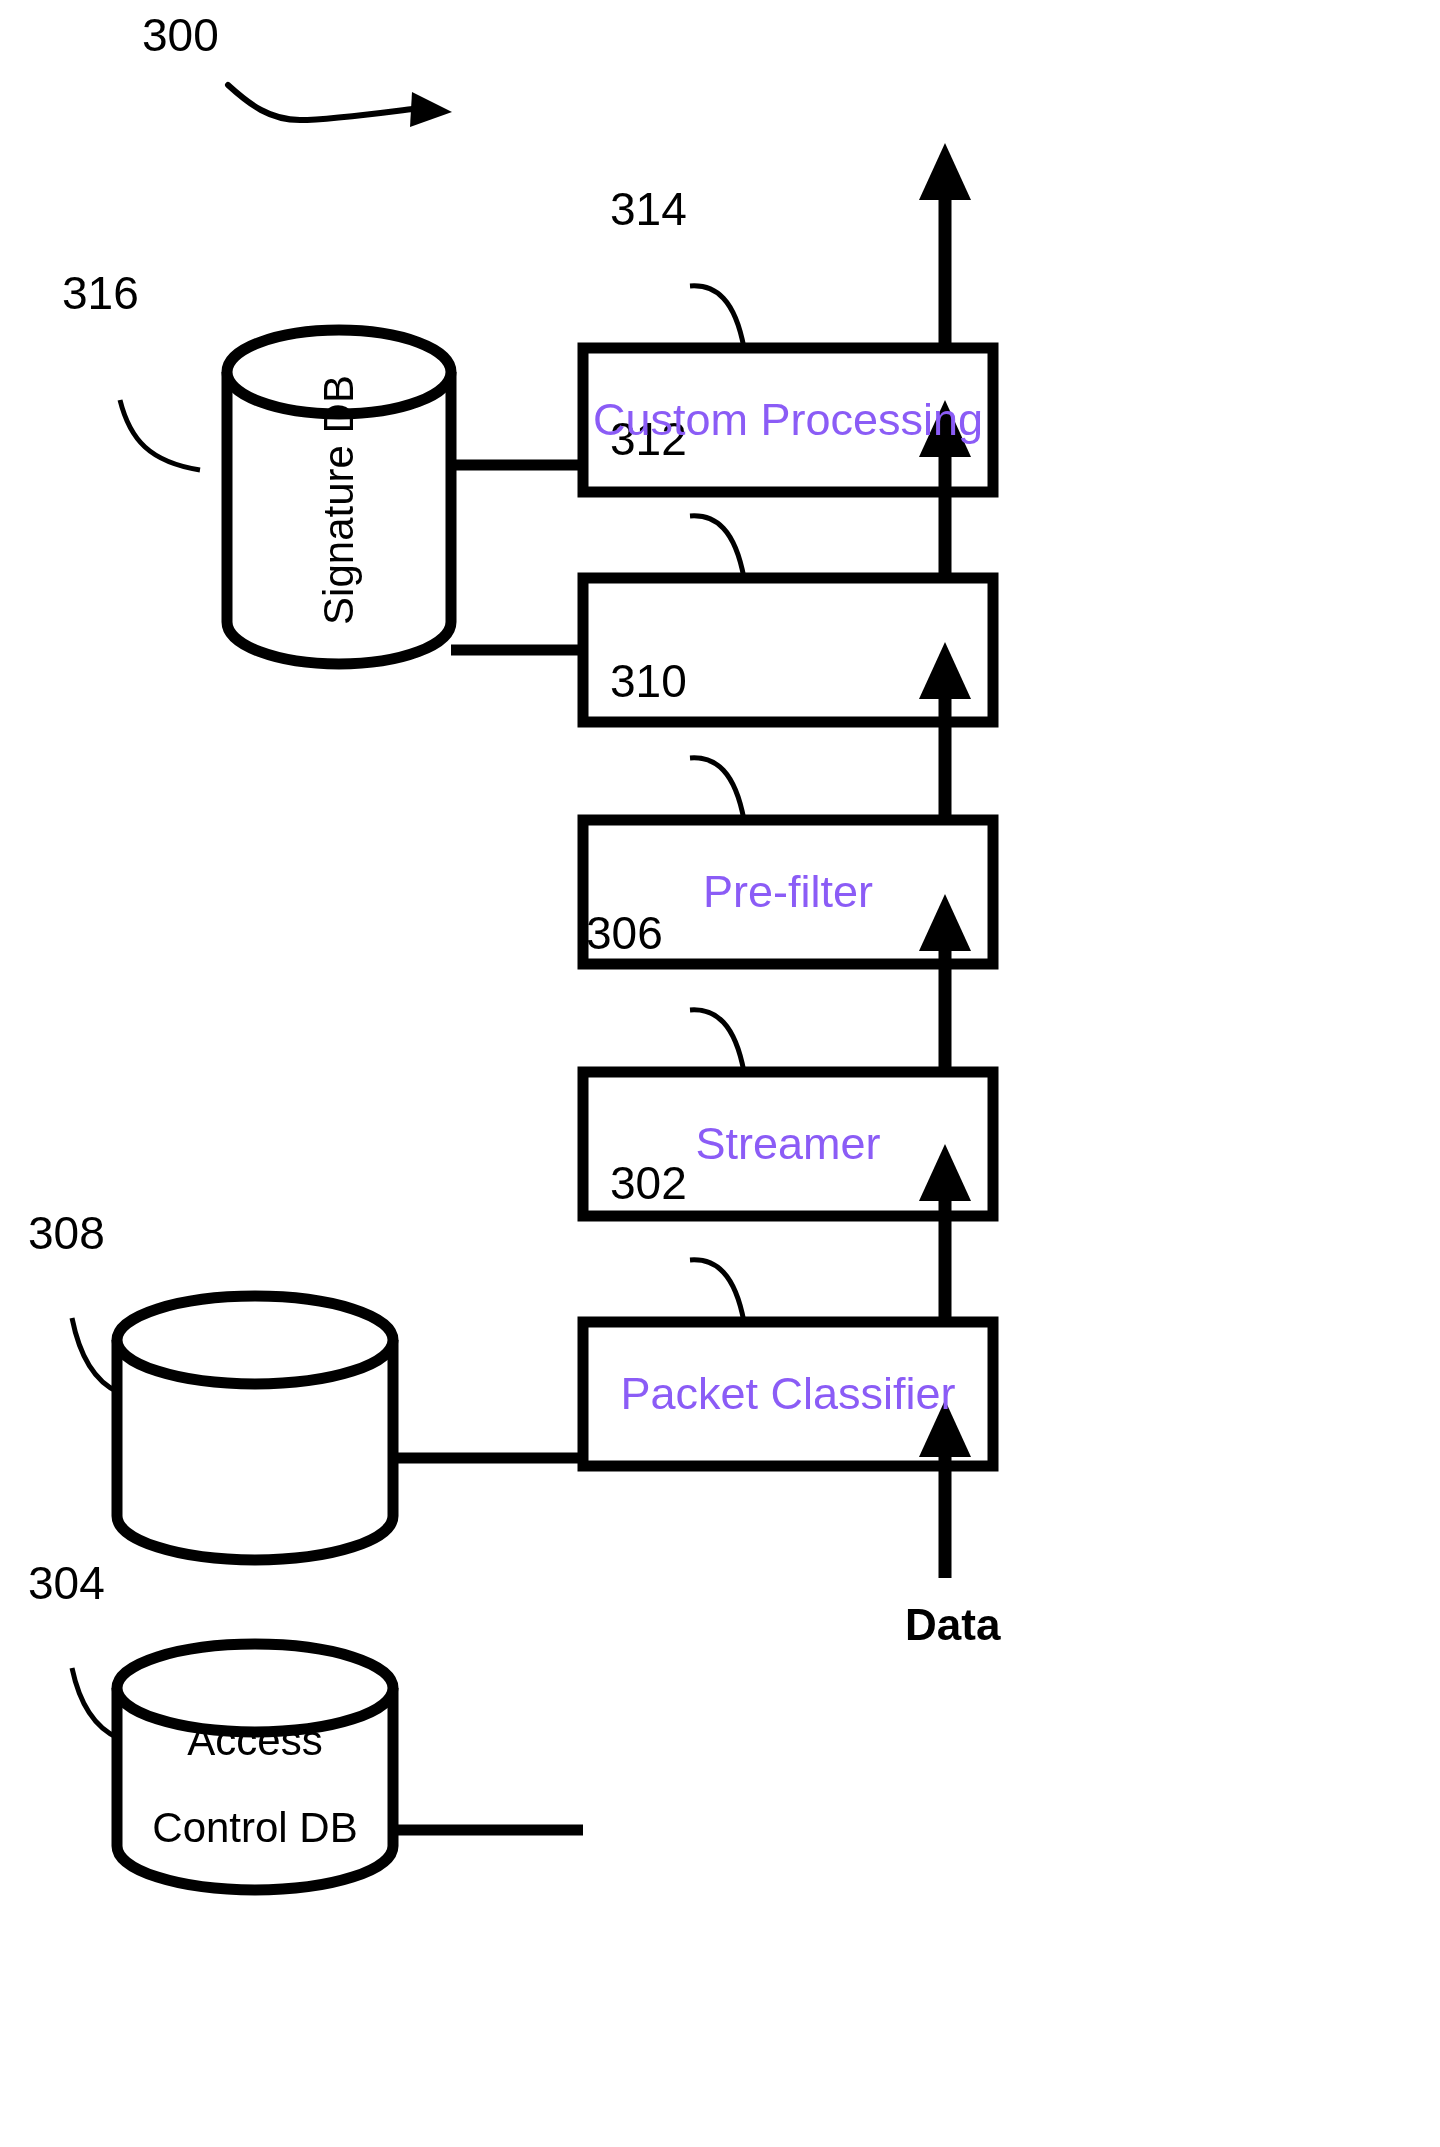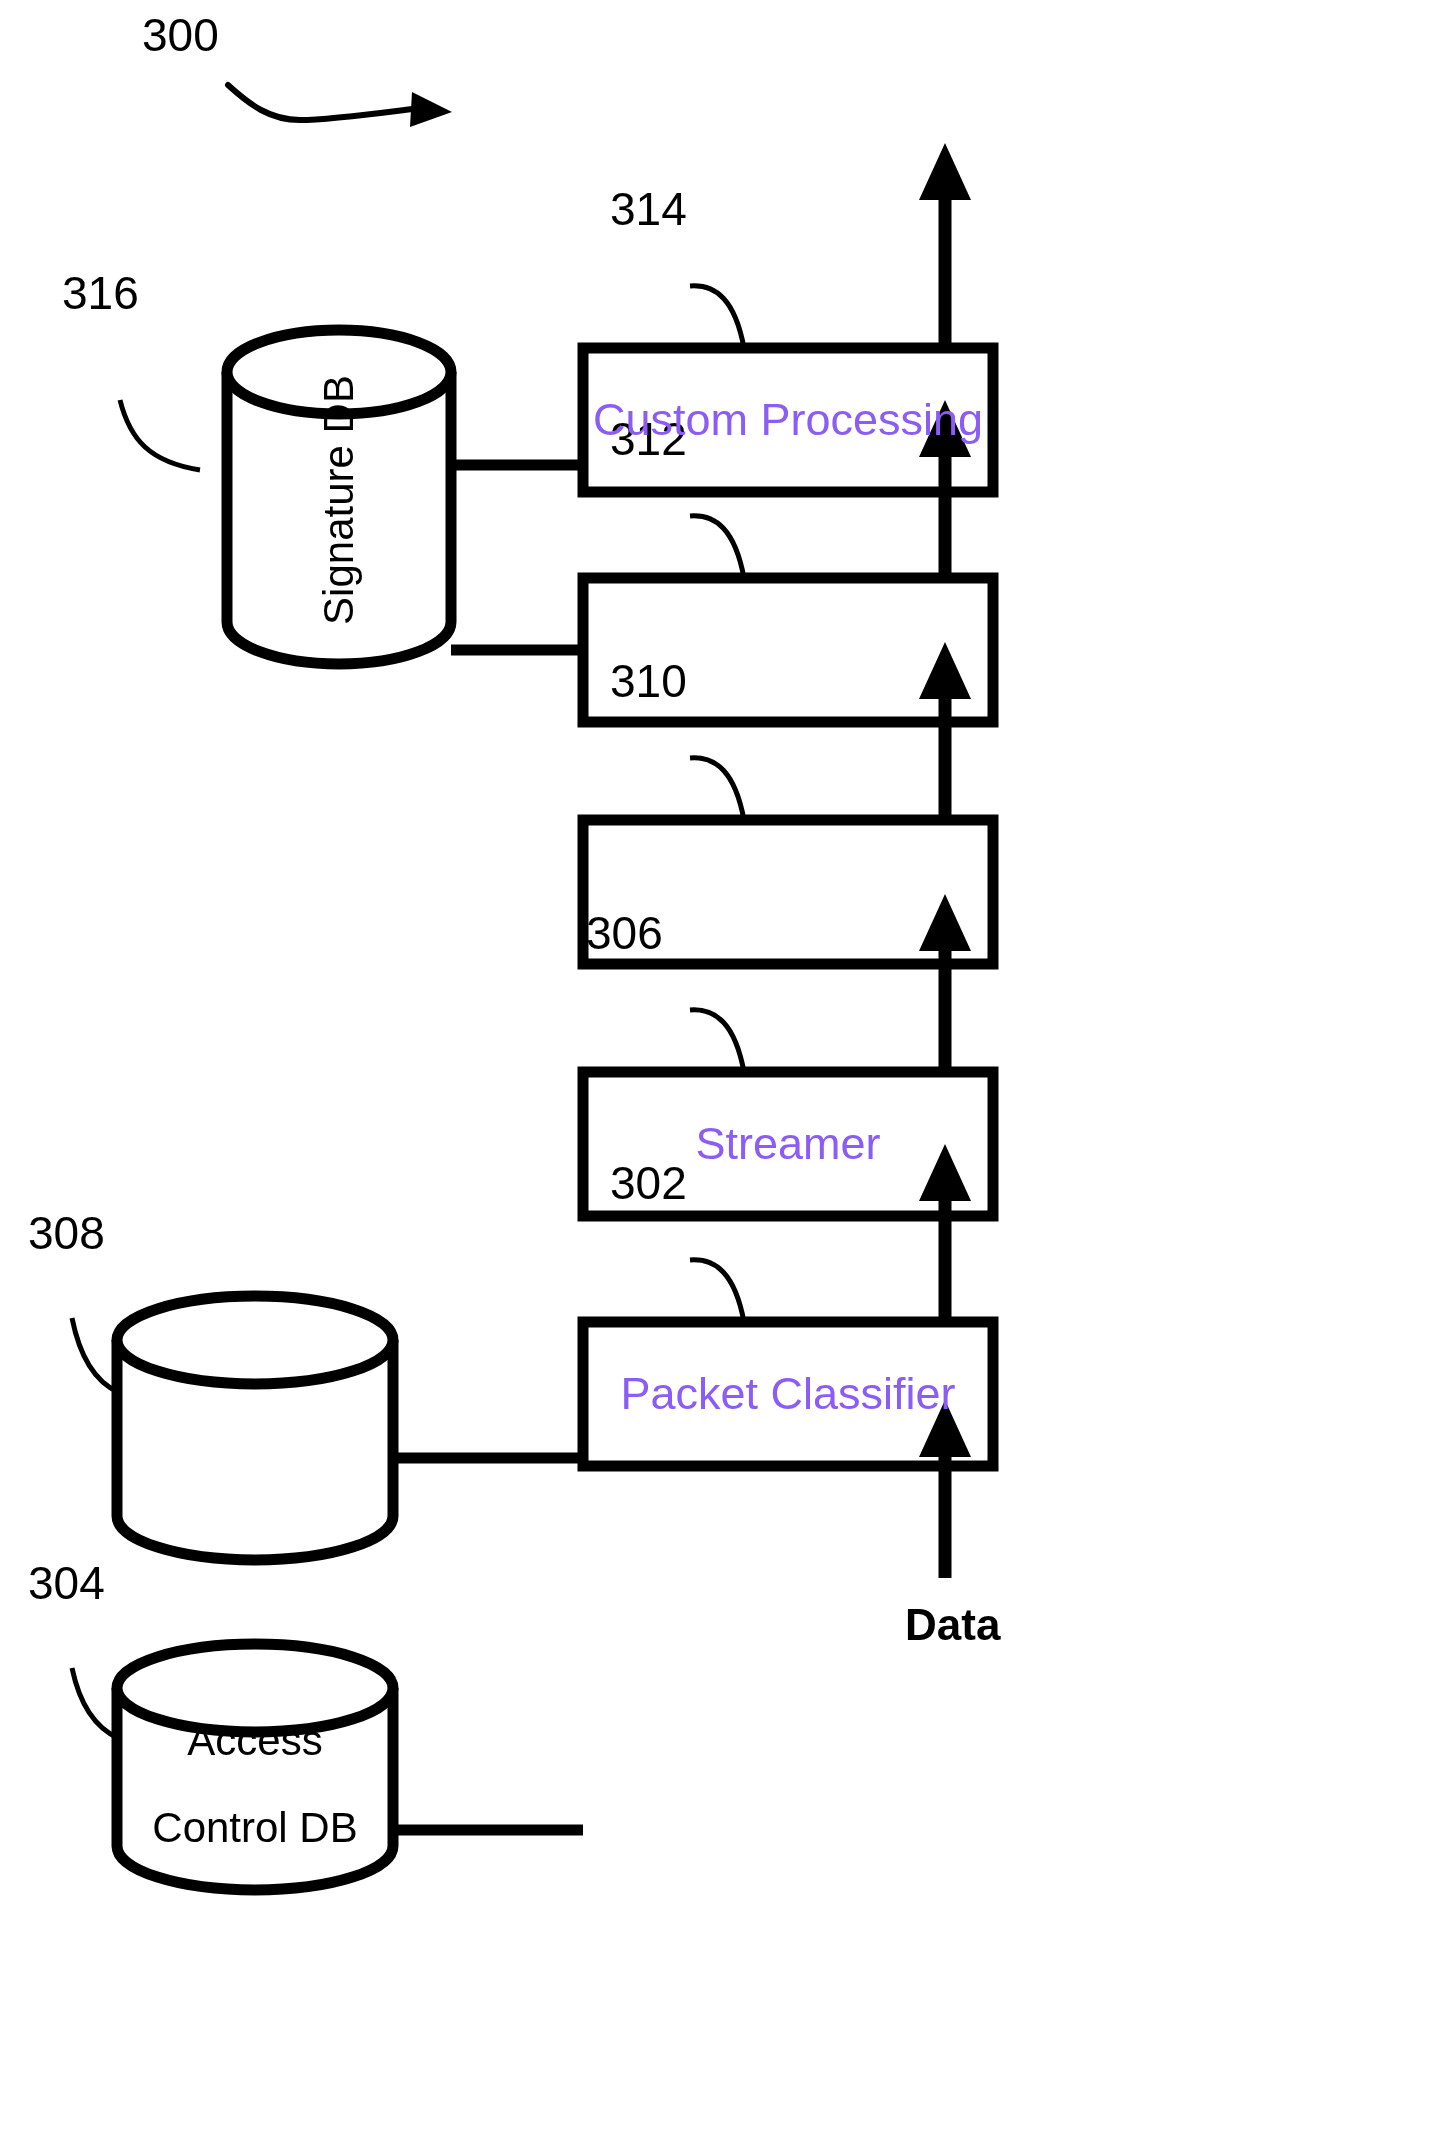--- a/index.html
+++ b/index.html
@@ -118,20 +118,21 @@
   <div class="reflabel" style="left:610px;top:182px;">314</div>
   <div class="reflabel" style="left:62px;top:266px;">316</div>
   <div class="reflabel" style="left:610px;top:412px;">312</div>
   <div class="reflabel" style="left:610px;top:654px;">310</div>
   <div class="reflabel" style="left:28px;top:1206px;">308</div>
   <div class="reflabel" style="left:586px;top:906px;">306</div>
   <div class="reflabel" style="left:28px;top:1556px;">304</div>
   <div class="reflabel" style="left:610px;top:1156px;">302</div>
 
   <div class="boxlabel" style="left:583px;top:348px;width:410px;height:144px;">Custom Processing</div>
+  <div class="boxlabel" style="left:583px;top:820px;width:410px;height:144px;">Pre-filter</div>
   <div class="boxlabel" style="left:583px;top:1072px;width:410px;height:144px;">Streamer</div>
   <div class="boxlabel" style="left:583px;top:1322px;width:410px;height:144px;">Packet Classifier</div>
 
   <div class="cyl-text-vert" style="left:139px;top:380px;width:400px;height:240px;transform:rotate(-90deg);">Signature DB</div>
 
 
   <div class="cyl-text" style="left:110px;top:1714px;width:290px;height:140px;gap:42px;">
     <span>Access</span>
     <span>Control DB</span>
   </div>

